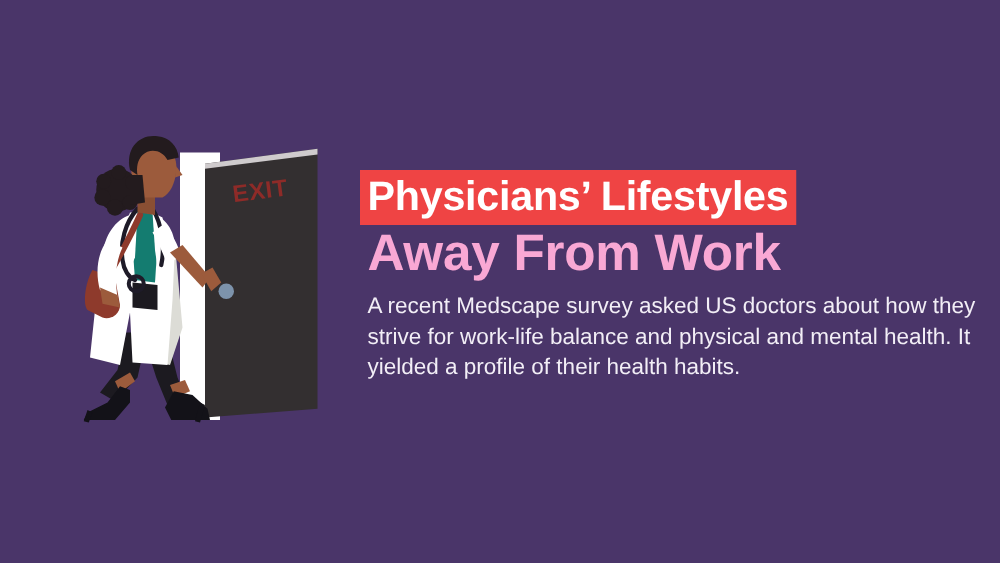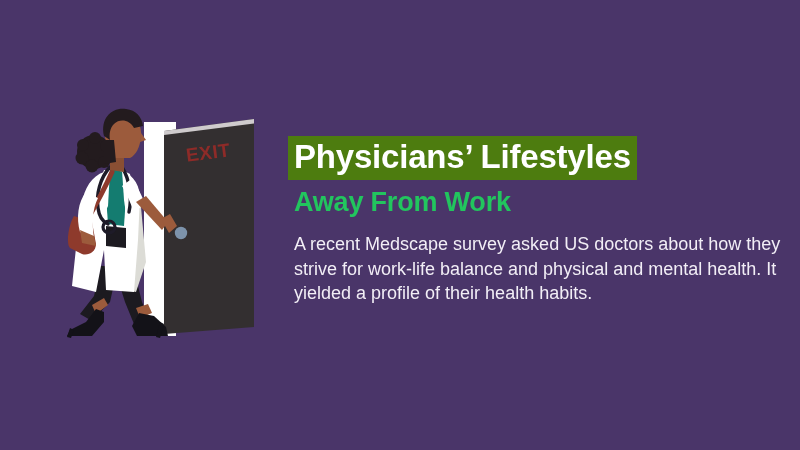--- a/index.html
+++ b/index.html
@@ -33,37 +33,37 @@
 
   
   #textblock {
     position: absolute;
     left: 288px;
     top: 136px;
     width: 500px;
   }
   .title-line1-wrap {
     display: inline-block;
-    background: #4d7c0f;
+    background: #ef4444;
     padding: 4px 6px 6px 6px;
     margin: 0 0 2px 0;
   }
   .title-text {
     display: block;
     color: #ffffff;
     font-size: 33px;
     line-height: 34px;
     font-weight: bold;
     letter-spacing: -0.2px;
     white-space: nowrap;
   }
   .title-line2 {
     display: block;
-    color: #22c55e;
-    font-size: 27px;
+    color: #f9a8d4;
+    font-size: 41px;
     line-height: 40px;
     font-weight: bold;
     letter-spacing: -0.2px;
     padding-left: 6px;
     white-space: nowrap;
   }
   #body-copy {
     margin-top: 10px;
     padding-left: 6px;
     color: #f2eef6;

